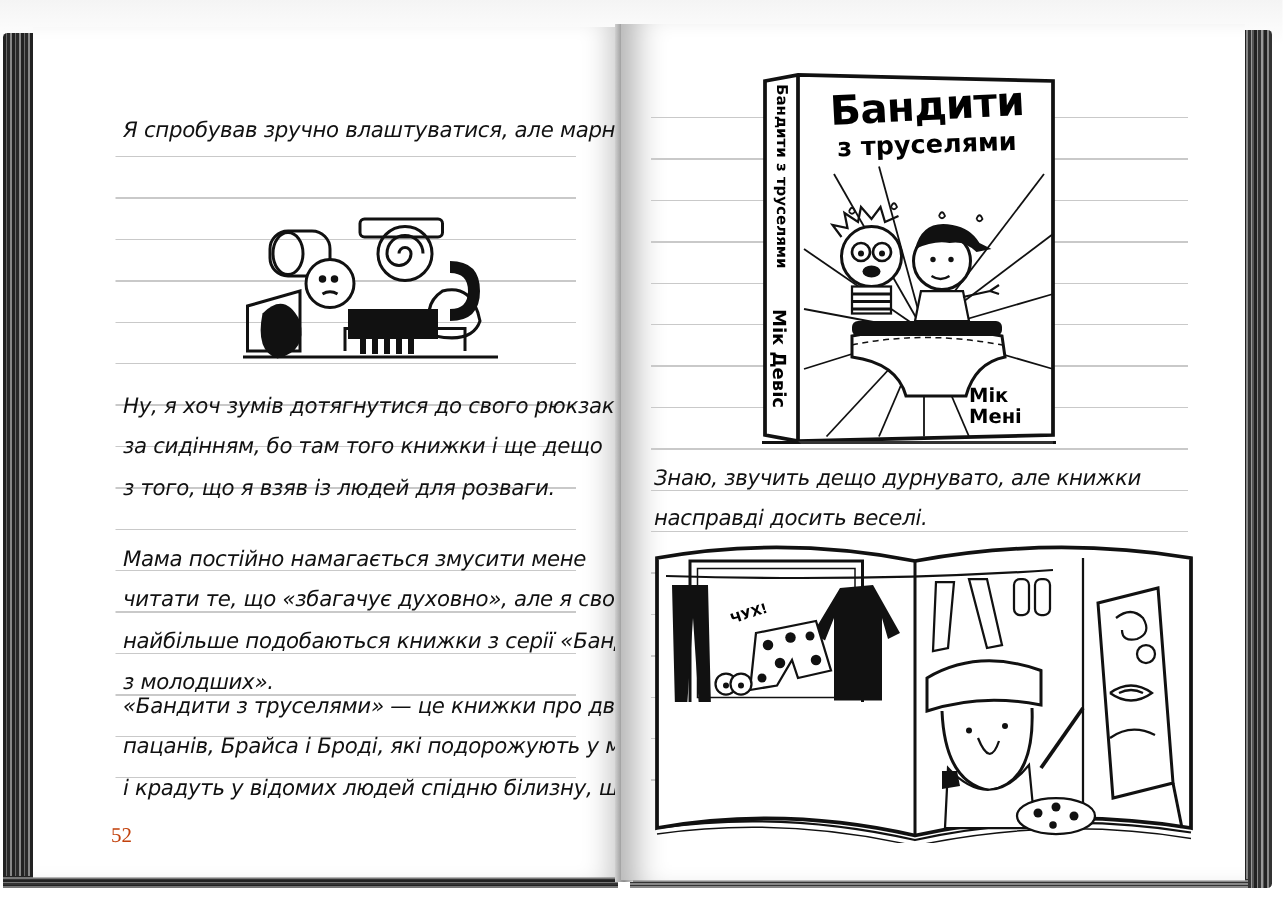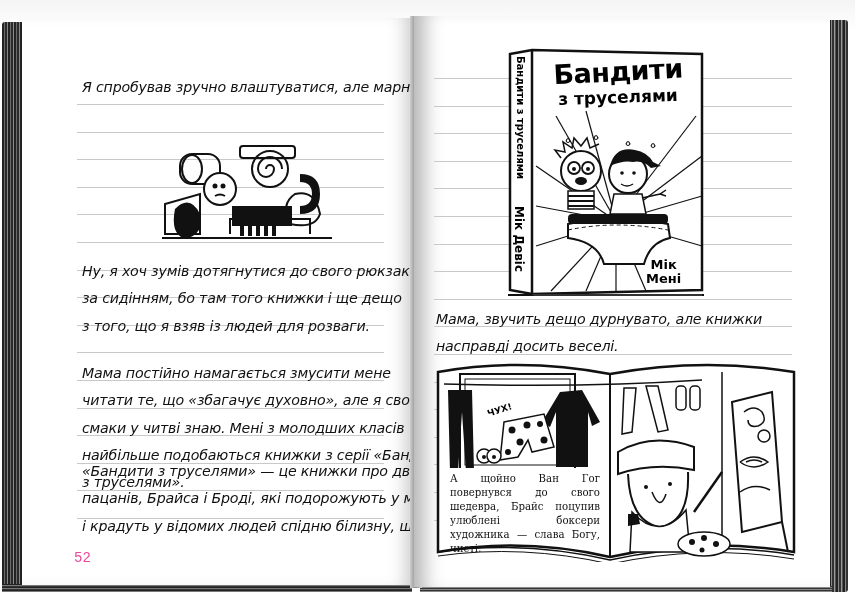--- a/index.html
+++ b/index.html
@@ -25,31 +25,31 @@
       background:linear-gradient(90deg,#d0d0d0,#8a8a8a 50%,#d8d8d8); }
 
     .rules { position:absolute; inset:0;
       background:repeating-linear-gradient(180deg, transparent 0 26px, #c9c9c9 26px 27px, transparent 27px 27.6px); }
     .page-left .rules { left:55px; right:30px; top:60px; bottom:60px; }
     .page-right .rules { left:20px; right:38px; top:36px; bottom:60px; }
 
     .hand { position:absolute; font-family:"DejaVu Sans", sans-serif; font-size:14.2px; color:#111; line-height:27.3px; letter-spacing:-0.2px; font-style:italic; }
     .hand p { margin:0; white-space:nowrap; }
 
-    .pnum { position:absolute; font-family:Liberation Mono, monospace; font-size:14px; color:#ec4899; }
+    .pnum { position:absolute; font-family:Liberation Serif, serif; font-size:14px; color:#c2410c; }
 
     
     .clutter { position:absolute; left:138px; top:116px; width:175px; height:110px; }
 
     
     .book { position:absolute; left:92px; top:30px; width:200px; height:250px; }
     .book-title { position:absolute; left:32px; top:10px; width:160px; text-align:center; font-family:"DejaVu Sans", sans-serif; font-weight:bold; }
     .book-title .t1 { font-size:27px; transform:rotate(-3deg); display:block; letter-spacing:-0.5px; }
     .book-title .t2 { font-size:17px; display:block; margin-top:0px; transform:rotate(-2deg); }
-    .book-author { position:absolute; left:140px; top:212px; font-family:"DejaVu Sans", sans-serif; font-weight:bold; font-size:13px; line-height:14px; text-align:center; }
+    .book-author { position:absolute; left:140px; top:212px; font-family:"DejaVu Sans", sans-serif; font-weight:bold; font-size:13px; line-height:14px; }
     .spine-text { position:absolute; left:20px; top:10px; transform-origin:0 0; transform:rotate(90deg); white-space:nowrap; font-family:"DejaVu Sans", sans-serif; font-weight:bold; font-size:10px; }
     .spine-author { position:absolute; left:20px; top:160px; transform-origin:0 0; transform:rotate(90deg); white-space:nowrap; font-family:"DejaVu Sans", sans-serif; font-weight:bold; font-size:12px; }
 
     
     .comic { position:absolute; left:18px; top:336px; width:366px; height:210px; }
     .caption { position:absolute; left:18px; top:120px; width:150px; font-family:"DejaVu Serif", serif; font-size:10.2px; line-height:14px; color:#111; text-align:justify; }
     .chux { position:absolute; left:55px; top:53px; font-family:"DejaVu Sans", sans-serif; font-size:9px; font-weight:bold; transform:rotate(-18deg); }
   </style>
 </head>
 <body>
@@ -97,23 +97,22 @@
 
     <div class="hand" style="left:60px; top:240px;">
       <p>Ну, я хоч зумів дотягнутися до свого рюкзака</p>
       <p>за сидінням, бо там того книжки і ще дещо</p>
       <p>з того, що я взяв із людей для розваги.</p>
     </div>
 
     <div class="hand" style="left:60px; top:322px;margin-top:20px;">
       <p>Мама постійно намагається змусити мене</p>
       <p>читати те, що «збагачує духовно», але я свої</p>
-      <p>смаки у читві знаю. Мені з молодших класів</p>
       <p>найбільше подобаються книжки з серії «Бандити</p>
-      <p>з труселями».</p>
+      <p>з молодших».</p>
     </div>
 
     <div class="hand" style="left:60px; top:440px;">
       <p>«Бандити з труселями» — це книжки про двох</p>
       <p>пацанів, Брайса і Броді, які подорожують у минуле</p>
       <p>і крадуть у відомих людей спідню білизну, щоб</p>
     </div>
 
     <div class="pnum" style="left:52px; top:532px;">52</div>
   </div>
@@ -184,21 +183,21 @@
       </div>
       <div class="spine-text">Бандити з труселями</div>
       <div class="spine-author">Мік Девіс</div>
       <div class="book-author">
         <div>Мік</div>
         <div>Мені</div>
       </div>
     </div>
 
     <div class="hand" style="left:22px; top:290px;">
-      <p>Мама, звучить дещо дурнувато, але книжки</p>
+      <p>Знаю, звучить дещо дурнувато, але книжки</p>
       <p>насправді досить веселі.</p>
     </div>
 
     <div class="comic">
       <svg width="366" height="210" viewBox="0 0 366 210" style="position:absolute;left:0;top:0;">
         <path d="M6 20 Q90 5 178 22 Q270 5 362 20 L362 200 Q270 185 178 205 Q90 185 6 200 Z" fill="#fff" stroke="#111" stroke-width="2.5"></path>
         <line x1="178" y1="22" x2="178" y2="205" stroke="#111" stroke-width="2"></line>
         <path d="M6 200 Q90 188 178 208 Q270 188 362 203" fill="none" stroke="#111" stroke-width="1.5"></path>
         <path d="M6 204 Q90 192 178 212 Q270 192 362 207" fill="none" stroke="#111" stroke-width="1"></path>
         <line x1="290" y1="20" x2="290" y2="200" stroke="#111" stroke-width="1.5"></line>
@@ -255,18 +254,17 @@
           <path d="M312 60 q10 -8 18 0 q6 10 -4 14 q-10 2 -10 -6"></path>
           <circle cx="332" cy="84" r="6"></circle>
           <path d="M308 110 q14 -10 28 0 q-14 10 -28 0 m6 0 q8 -4 16 0"></path>
           <path d="M308 140 q14 -10 30 -2"></path>
         </g>
         <line x1="350" y1="170" x2="356" y2="200" stroke="#111" stroke-width="2"></line>
 
         <rect x="14" y="116" width="152" height="62" fill="#fff" stroke="none"></rect>
       </svg>
       <div class="chux">ЧУХ!</div>
-      <div class="caption">А щойно Ван Гог повернувся до свого шедевра, Брайс поцупив улюблені боксери художника — слава Богу, чисті.</div>
     </div>
 
     <div class="pnum" style="left:338px; top:528px;margin-top:44px;">53</div>
   </div>
 </div>
 
 </body></html>

